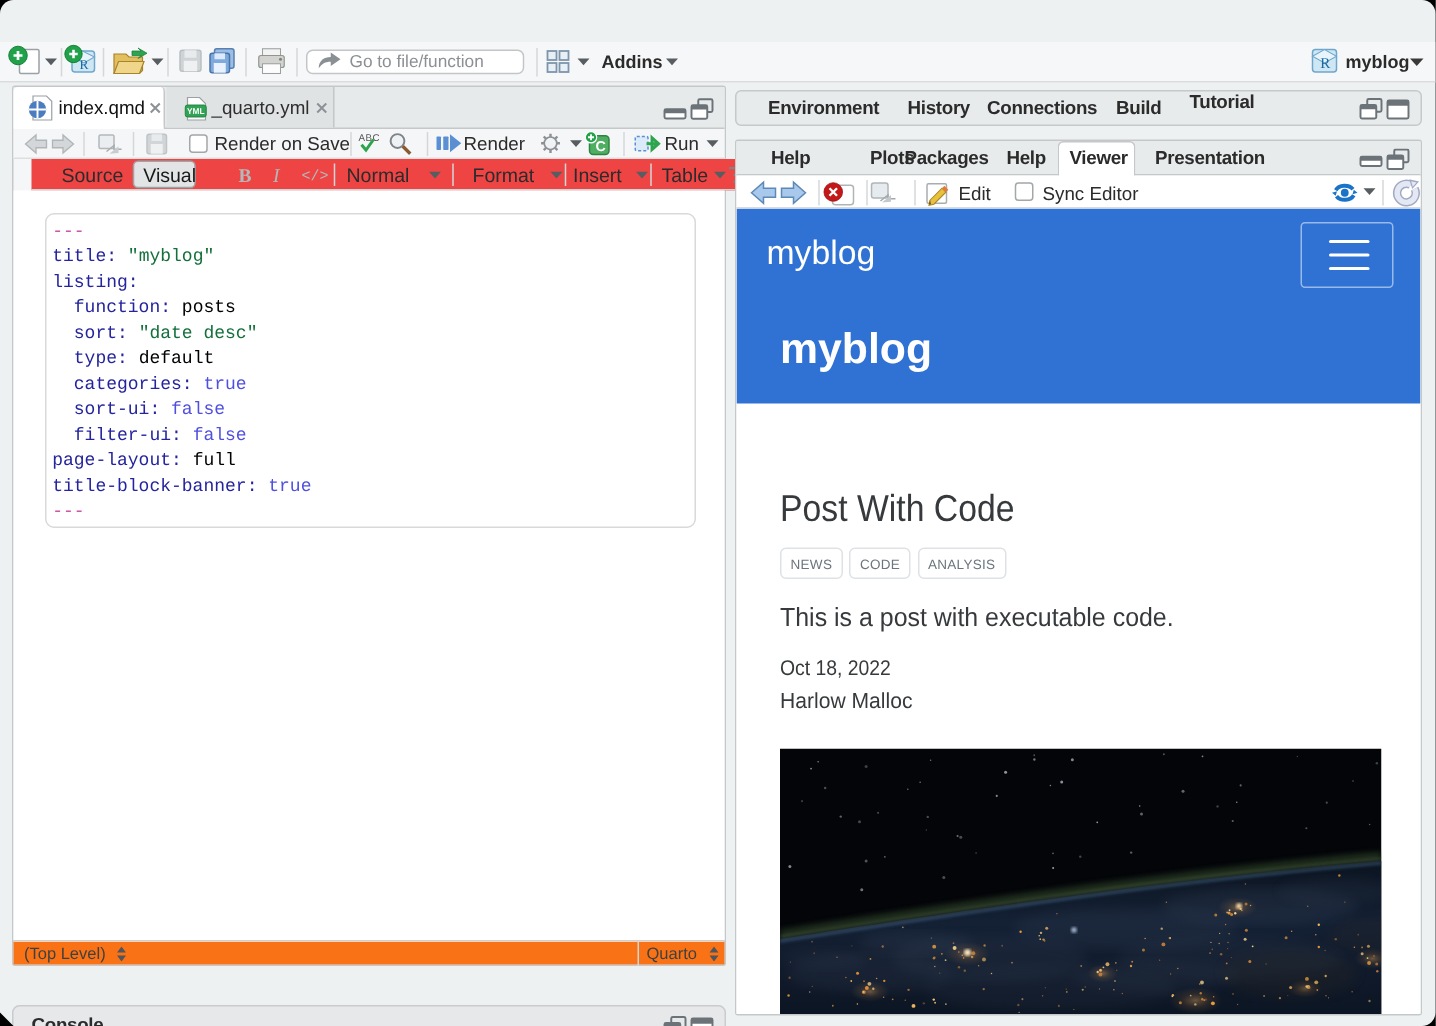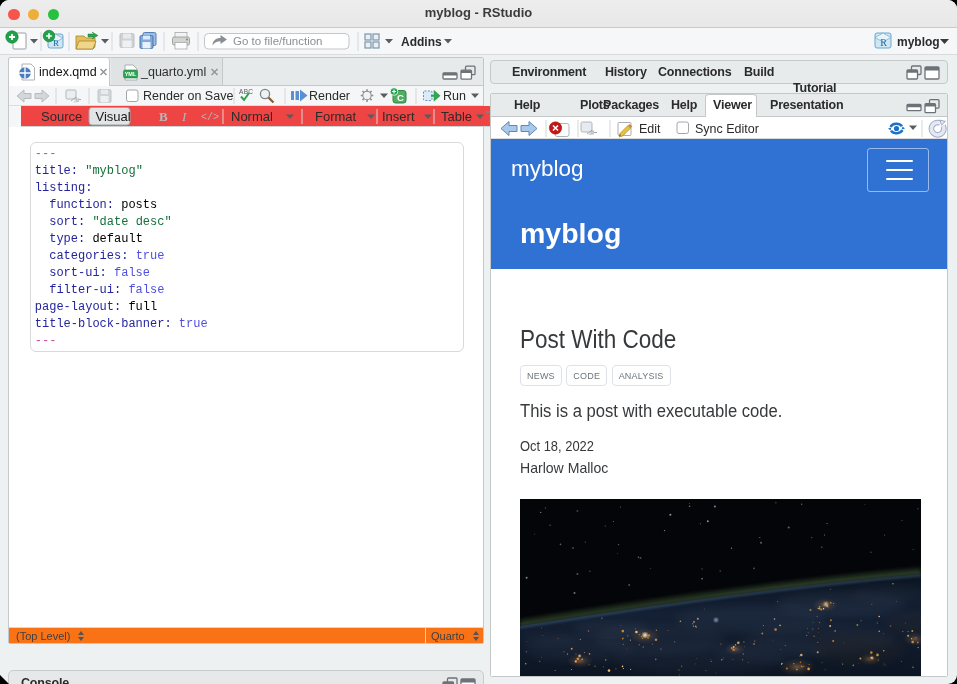--- a/index.html
+++ b/index.html
@@ -50,26 +50,20 @@
   .vcontent { position:absolute; left:0; top:45px; width:456px; height:537px; background:#fff;
               overflow:hidden; }
   .banner { position:absolute; left:0; top:0; width:456px; height:130px; background:#3072d4; }
   .pill { display:inline-block; border:1px solid #dee2e6; border-radius:4px; color:#6c757d;
           font-size:9px; letter-spacing:0.2px; padding:5px 6px 4px 6px; margin-right:4.5px; }
 </style>
 </head>
 <body>
 <div class="window">
 
-  <div class="titlebar">
-    <div class="light" style="left:8.3px;background:#f5554d;"></div>
-    <div class="light" style="left:27.8px;background:#ecaf3b;"></div>
-    <div class="light" style="left:47.8px;background:#29bf3f;"></div>
-    <div class="title">myblog - RStudio</div>
-  </div>
 
   <div class="maintb" id="maintb">
     <svg class="abs" style="left:0;top:0;" width="957" height="27" viewBox="0 0 957 27">
 
       <rect x="13" y="5" width="13" height="16" rx="1" fill="#fff" stroke="#9ba1a6"></rect>
       <circle cx="12" cy="9" r="6.2" fill="#21a149" stroke="#0c7a30" stroke-width=".6"></circle>
       <path d="M9 9h6M12 6v6" stroke="#fff" stroke-width="1.8"></path>
       <path d="M30 11l4 4.5 4-4.5z" fill="#585d61"></path>
       <line x1="41" y1="4" x2="41" y2="23" stroke="#d4d7d8"></line>
 
@@ -277,21 +271,21 @@
       <rect x="19" y="2" width="14" height="12" rx="1" fill="#fff" stroke="#6b7378" stroke-width="1.3"></rect>
       <path d="M19 5.5V3a1 1 0 0 1 1-1h12a1 1 0 0 1 1 1v2.5z" fill="#6b7378"></path>
     </svg>
   </div>
 
   <div class="pane" id="envbar">
     <span class="tabtxt" style="position:absolute;left:21px;top:4px;">Environment</span>
     <span class="tabtxt" style="position:absolute;left:114px;top:4px;">History</span>
     <span class="tabtxt" style="position:absolute;left:167px;top:4px;">Connections</span>
     <span class="tabtxt" style="position:absolute;left:253px;top:4px;">Build</span>
-    <span class="tabtxt" style="position:absolute;left:302px;top:20px;">Tutorial</span>
+    <span class="tabtxt" style="position:absolute;left:302px;top:0;">Tutorial</span>
     <svg class="abs" style="left:412px;top:4px;" width="40" height="16" viewBox="0 0 40 16">
       <rect x="8.5" y="1" width="9.5" height="8.5" rx="1" fill="none" stroke="#6b7378" stroke-width="1.3"></rect>
       <rect x="4" y="5" width="10.5" height="9" rx="1" fill="#fff" stroke="#6b7378" stroke-width="1.3"></rect>
       <path d="M4 7.8V6a1 1 0 0 1 1-1h8.5a1 1 0 0 1 1 1v1.8z" fill="#6b7378"></path>
       <rect x="22" y="2" width="14" height="12" rx="1" fill="#fff" stroke="#6b7378" stroke-width="1.3"></rect>
       <path d="M22 5.5V3a1 1 0 0 1 1-1h12a1 1 0 0 1 1 1v2.5z" fill="#6b7378"></path>
     </svg>
   </div>
 
   <div class="pane" id="filespane">

